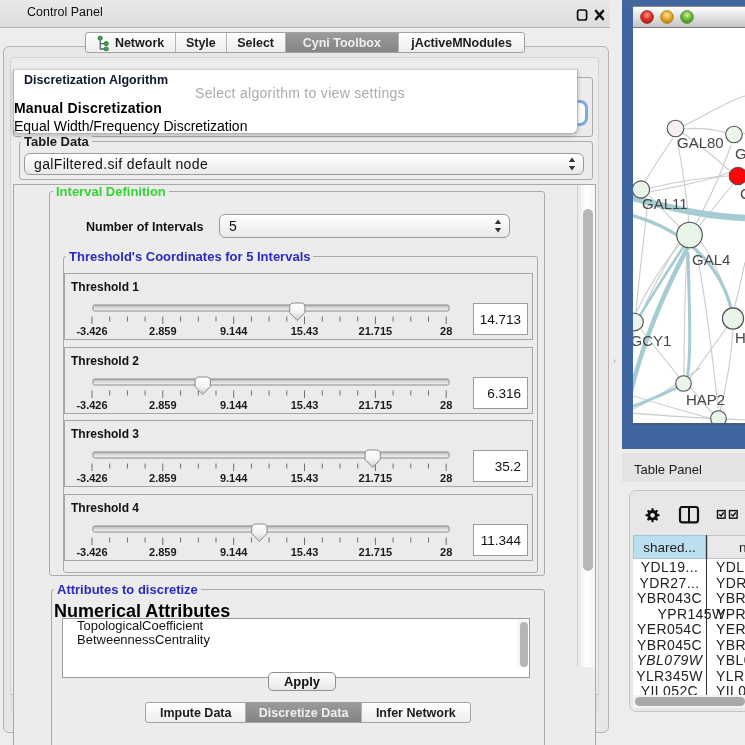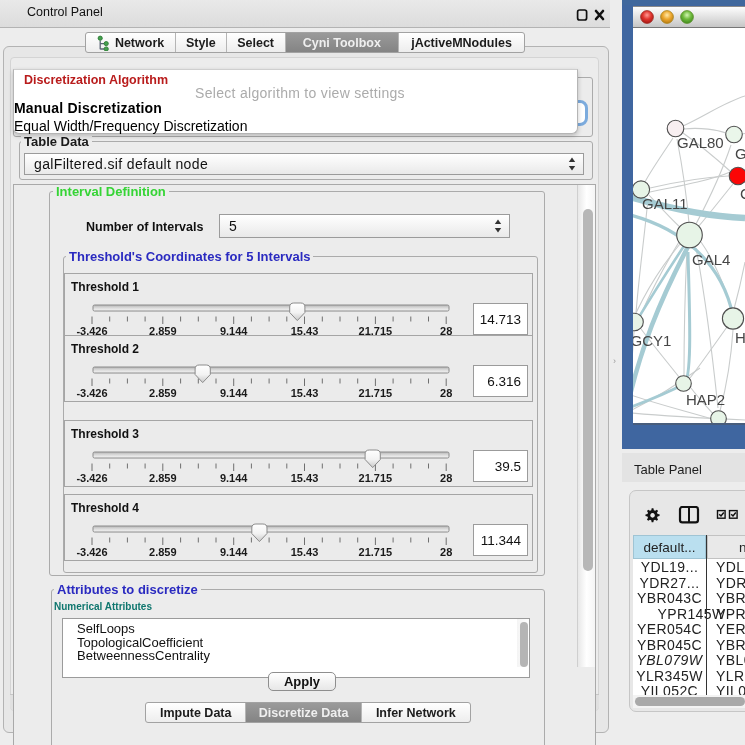--- a/index.html
+++ b/index.html
@@ -25,21 +25,21 @@
     font-size:12.5px;font-weight:600;color:#1c1c1c;border-right:1px solid #b5b5b5;
     box-sizing:border-box;height:100%;}
   .seg .it:last-child{border-right:none;}
   .seg .sel{background:linear-gradient(#9a9a9a,#848484);color:#efefef;}
   
   .grp{position:absolute;border:1px solid #ababab;border-radius:3px;}
   .grp-title{position:absolute;background:#ececec;padding:0 3px;font-size:13px;
     font-weight:bold;color:#1a1a1a;white-space:nowrap;}
   
   .combo{position:absolute;background:linear-gradient(#ffffff,#e9e9e9);
-    border:1px solid #9b9b9b;border-radius:0;box-sizing:border-box;
+    border:1px solid #9b9b9b;border-radius:6px;box-sizing:border-box;
     font-size:14px;letter-spacing:0.35px;color:#111;}
   .combo .ctext{position:absolute;left:9px;top:50%;transform:translateY(-50%);}
   .combo .arr{position:absolute;right:7px;top:50%;transform:translateY(-50%);
     width:8px;height:14px;}
   
   .thbox{position:absolute;border:1px solid #a5a5a5;background:#ebebeb;
     box-sizing:border-box;}
   .thlabel{position:absolute;left:6px;top:6px;font-size:12px;font-weight:bold;color:#111;}
   .valbox{position:absolute;background:#fff;border:1px solid #9b9b9b;
     box-sizing:border-box;font-size:13.5px;color:#111;text-align:right;}
@@ -152,21 +152,21 @@
           <text x="310.4" y="61" font-size="11" font-weight="bold" fill="#1a1a1a" text-anchor="middle" font-family="Liberation Sans,sans-serif">21.715</text>
           <text x="381.2" y="61" font-size="11" font-weight="bold" fill="#1a1a1a" text-anchor="middle" font-family="Liberation Sans,sans-serif">28</text>
           <g transform="translate(232.3,0)">
             <path d="M-7.6 38.5 L-7.6 33 Q-7.6 29 -3.5 29 L3.5 29 Q7.6 29 7.6 33 L7.6 38.5 L0 46.6 Z" fill="url(#thg)" stroke="#8b8b8b" stroke-width="1"></path>
           </g>
         </svg>
         <div class="valbox" style="left:408px;top:29px;width:55px;height:32px;">
           <span>14.713</span>
         </div>
       </div>
-    <div class="thbox" style="left:50px;top:150px;width:469px;height:67px;">
+    <div class="thbox" style="left:50px;top:162px;width:469px;height:67px;">
         <div class="thlabel">Threshold 2</div>
         <svg width="467" height="65" viewBox="0 0 467 65" style="position:absolute;left:0;top:0;">
           <rect x="28" y="31" width="356" height="6" rx="1.5" fill="url(#trk)" stroke="#8a8a8a" stroke-width="1"></rect>
           <g>
             <line x1="27.0" y1="42.5" x2="27.0" y2="50" stroke="#6f6f6f" stroke-width="1"></line>
             <line x1="44.7" y1="42.5" x2="44.7" y2="47.5" stroke="#6f6f6f" stroke-width="1"></line>
             <line x1="62.4" y1="42.5" x2="62.4" y2="47.5" stroke="#6f6f6f" stroke-width="1"></line>
             <line x1="80.1" y1="42.5" x2="80.1" y2="47.5" stroke="#6f6f6f" stroke-width="1"></line>
             <line x1="97.8" y1="42.5" x2="97.8" y2="50" stroke="#6f6f6f" stroke-width="1"></line>
             <line x1="115.6" y1="42.5" x2="115.6" y2="47.5" stroke="#6f6f6f" stroke-width="1"></line>
@@ -231,21 +231,21 @@
           <text x="97.8" y="61" font-size="11" font-weight="bold" fill="#1a1a1a" text-anchor="middle" font-family="Liberation Sans,sans-serif">2.859</text>
           <text x="168.7" y="61" font-size="11" font-weight="bold" fill="#1a1a1a" text-anchor="middle" font-family="Liberation Sans,sans-serif">9.144</text>
           <text x="239.5" y="61" font-size="11" font-weight="bold" fill="#1a1a1a" text-anchor="middle" font-family="Liberation Sans,sans-serif">15.43</text>
           <text x="310.4" y="61" font-size="11" font-weight="bold" fill="#1a1a1a" text-anchor="middle" font-family="Liberation Sans,sans-serif">21.715</text>
           <text x="381.2" y="61" font-size="11" font-weight="bold" fill="#1a1a1a" text-anchor="middle" font-family="Liberation Sans,sans-serif">28</text>
           <g transform="translate(307.7,0)">
             <path d="M-7.6 38.5 L-7.6 33 Q-7.6 29 -3.5 29 L3.5 29 Q7.6 29 7.6 33 L7.6 38.5 L0 46.6 Z" fill="url(#thg)" stroke="#8b8b8b" stroke-width="1"></path>
           </g>
         </svg>
         <div class="valbox" style="left:408px;top:29px;width:55px;height:32px;">
-          <span>39.5</span>
+          <span>35.2</span>
         </div>
       </div>
     <div class="thbox" style="left:50px;top:309px;width:469px;height:67px;">
         <div class="thlabel">Threshold 4</div>
         <svg width="467" height="65" viewBox="0 0 467 65" style="position:absolute;left:0;top:0;">
           <rect x="28" y="31" width="356" height="6" rx="1.5" fill="url(#trk)" stroke="#8a8a8a" stroke-width="1"></rect>
           <g>
             <line x1="27.0" y1="42.5" x2="27.0" y2="50" stroke="#6f6f6f" stroke-width="1"></line>
             <line x1="44.7" y1="42.5" x2="44.7" y2="47.5" stroke="#6f6f6f" stroke-width="1"></line>
             <line x1="62.4" y1="42.5" x2="62.4" y2="47.5" stroke="#6f6f6f" stroke-width="1"></line>
@@ -278,43 +278,42 @@
             <path d="M-7.6 38.5 L-7.6 33 Q-7.6 29 -3.5 29 L3.5 29 Q7.6 29 7.6 33 L7.6 38.5 L0 46.6 Z" fill="url(#thg)" stroke="#8b8b8b" stroke-width="1"></path>
           </g>
         </svg>
         <div class="valbox" style="left:408px;top:29px;width:55px;height:32px;">
           <span>11.344</span>
         </div>
       </div>
 
     <div class="grp" style="left:37px;top:404px;width:492px;height:200px;"></div>
     <div class="grp-title" style="left:40px;top:397px;color:#2a2ac0;">Attributes to discretize</div>
-    <div class="abs" style="left:40px;top:416px;font-size:10px;font-weight:bold;color:#0f766e;">Numerical Attributes</div>
+    <div class="abs" style="left:40px;top:416px;font-size:18px;font-weight:bold;color:#000000;">Numerical Attributes</div>
     <div class="abs" style="left:48px;top:433px;width:468px;height:60px;background:#fff;border:1px solid #9b9b9b;box-sizing:border-box;font-size:13px;color:#111;">
-      <div style="padding-left:14px;height:13.6px;line-height:13.6px;margin-top:3px;">SelfLoops</div>
       <div style="padding-left:14px;height:13.6px;line-height:13.6px;">TopologicalCoefficient</div>
       <div style="padding-left:14px;height:13.6px;line-height:13.6px;">BetweennessCentrality</div>
     </div>
     <div class="abs" style="left:503px;top:434px;width:12px;height:48px;background:linear-gradient(90deg,#f4f4f4,#fff);"></div>
     <div class="abs" style="left:505.5px;top:437px;width:8px;height:45px;background:#b5b5b5;border-radius:4px;"></div>
 
     <div class="abs" style="left:563px;top:0;width:19px;height:482px;background:linear-gradient(90deg,#e8e8e8,#ffffff 45%,#f2f2f2);border-left:1px solid #cfcfcf;"></div>
     <div class="abs" style="left:569px;top:24px;width:10px;height:362px;background:#b7b7b7;border-radius:5px;"></div>
   </div>
 
   <div class="abs" style="left:268px;top:672px;width:68px;height:19px;background:linear-gradient(#fff,#e7e7e7);border:1px solid #8e8e8e;border-radius:5px;box-sizing:border-box;text-align:center;font-size:13px;font-weight:600;color:#111;line-height:17px;">Apply</div>
 
   <div class="seg" style="left:145px;top:702px;width:326px;">
     <div class="it" style="width:101px;">Impute Data</div>
     <div class="it sel" style="width:116px;">Discretize Data</div>
     <div class="it" style="width:109px;">Infer Network</div>
   </div>
 
   <div class="abs" style="left:13px;top:69px;width:565px;height:65px;background:#fff;border:1px solid #b5b5b5;border-top-color:#cfcfcf;border-radius:0 0 6px 6px;box-shadow:0 2px 5px rgba(0,0,0,0.22);box-sizing:border-box;"></div>
-  <div class="abs" style="left:24px;top:73px;font-size:12.5px;font-weight:bold;color:#b91c1c;">Discretization Algorithm</div>
+  <div class="abs" style="left:24px;top:73px;font-size:12.5px;font-weight:bold;color:#0f172a;">Discretization Algorithm</div>
   <div class="abs" style="left:195px;top:85px;font-size:14px;letter-spacing:0.3px;color:#ababab;">Select algorithm to view settings</div>
   <div class="abs" style="left:14px;top:100px;font-size:14px;letter-spacing:0.2px;font-weight:bold;color:#000;">Manual Discretization</div>
   <div class="abs" style="left:14px;top:117.5px;font-size:14px;color:#000;">Equal Width/Frequency Discretization</div>
 
   <div class="abs" style="left:613px;top:356px;width:4px;height:7px;color:#9a9a9a;font-size:9px;">›</div>
 
   <div class="abs" style="left:622px;top:0;width:123px;height:449px;background:#3f66a0;"></div>
   <div class="abs" style="left:622px;top:0;width:123px;height:5px;background:#48709339;"></div>
   <div class="abs" style="left:633px;top:6px;width:112px;height:22px;background:linear-gradient(#fdfdfd,#c6c6c6);border-top:1px solid #8a8a8a;border-bottom:1px solid #777;box-sizing:border-box;"></div>
   <svg class="abs" style="left:633px;top:6px;" width="112" height="22" viewBox="0 0 112 22">
@@ -416,21 +415,21 @@
     <line x1="46" y1="1" x2="46" y2="16.4" stroke="#111" stroke-width="2"></line>
     <g stroke="#111" stroke-width="1.4" fill="none">
       <rect x="74.5" y="4.6" width="7.6" height="7.6"></rect>
       <path d="M76.2 8.2 l1.8 1.8 l2.8 -3.4" stroke-width="1.5"></path>
       <rect x="86.5" y="4.6" width="7.6" height="7.6"></rect>
       <path d="M88.2 8.2 l1.8 1.8 l2.8 -3.4" stroke-width="1.5"></path>
     </g>
   </svg>
 
   <div class="abs" style="left:633px;top:535px;width:112px;height:160px;background:#fff;overflow:hidden;font-size:14px;letter-spacing:0.4px;color:#222;">
-    <div style="position:absolute;left:0;top:0;width:73px;height:24px;background:#badfef;border:1px solid #9fc4d4;box-sizing:border-box;text-align:center;line-height:23px;font-size:13.5px;letter-spacing:0;">default...</div>
+    <div style="position:absolute;left:0;top:0;width:73px;height:24px;background:#badfef;border:1px solid #9fc4d4;box-sizing:border-box;text-align:center;line-height:23px;font-size:13.5px;letter-spacing:0;">shared...</div>
     <div style="position:absolute;left:74px;top:0;width:90px;height:24px;background:#e9e9e9;border:1px solid #c2c2c2;box-sizing:border-box;line-height:23px;font-size:13.5px;letter-spacing:0;">
         <span style="position:absolute;left:31px;">na</span>
       </div>
     <div style="position:absolute;left:0;top:25.0px;width:73px;height:15.5px;line-height:15.5px;text-align:center;">YDL19...</div>
       <div style="position:absolute;left:83px;top:25.0px;width:62px;height:15.5px;line-height:15.5px;">YDL1</div>
       <div style="position:absolute;left:0;top:40.5px;width:73px;height:15.5px;line-height:15.5px;text-align:center;">YDR27...</div>
       <div style="position:absolute;left:83px;top:40.5px;width:62px;height:15.5px;line-height:15.5px;">YDR2</div>
       <div style="position:absolute;left:0;top:56.0px;width:73px;height:15.5px;line-height:15.5px;text-align:center;">YBR043C</div>
       <div style="position:absolute;left:83px;top:56.0px;width:62px;height:15.5px;line-height:15.5px;">YBR0</div>
       <div style="position:absolute;left:0;top:71.5px;width:73px;height:15.5px;line-height:15.5px;text-align:center;padding-left:22px;">YPR145W</div>

